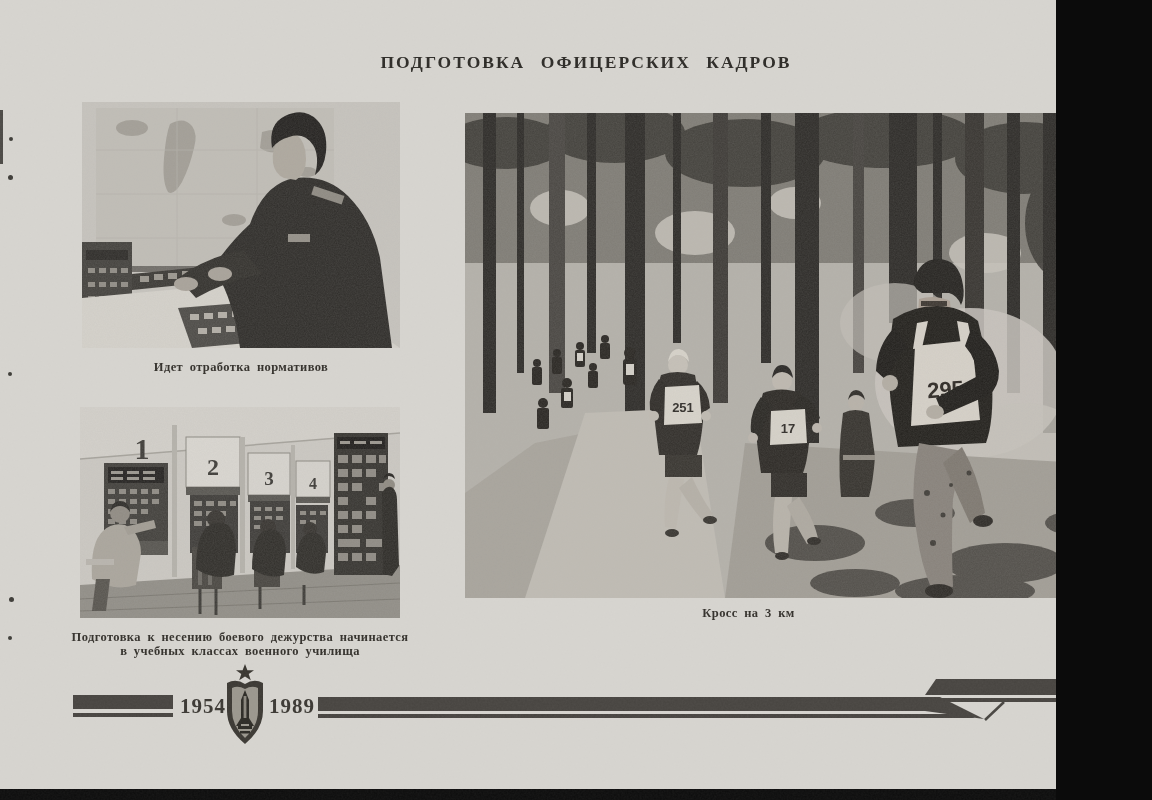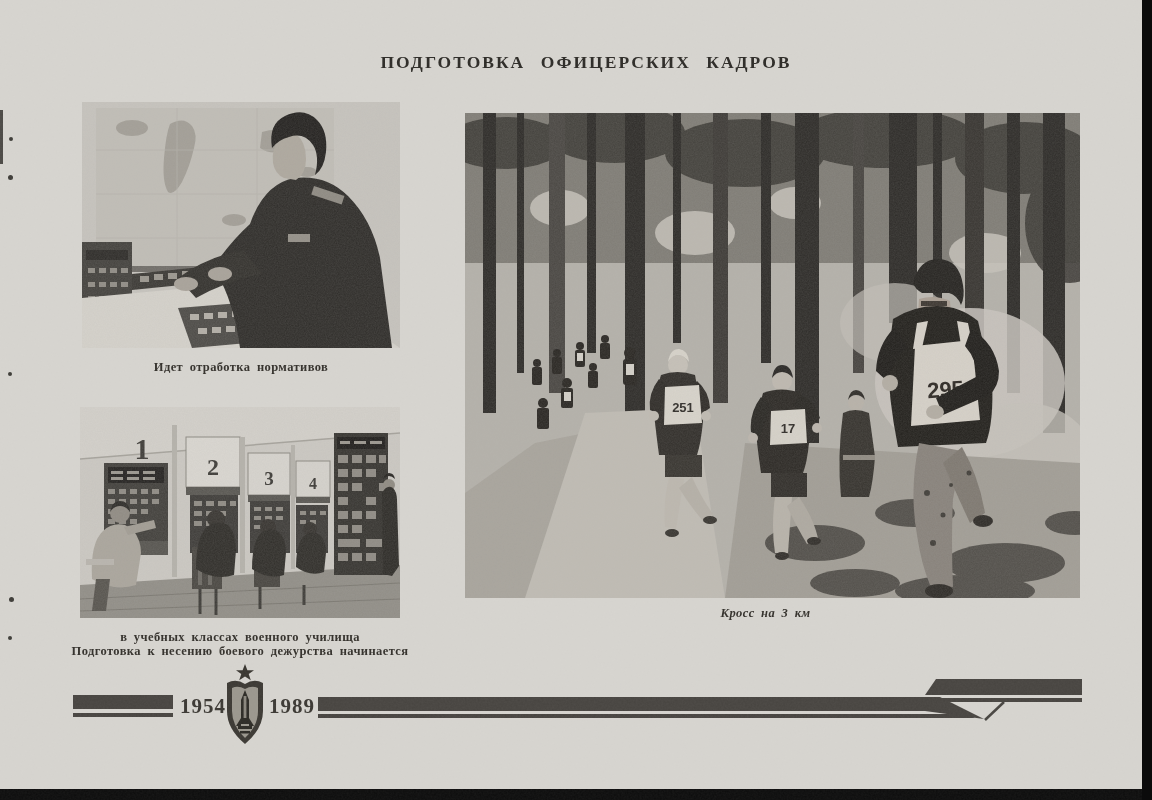--- a/index.html
+++ b/index.html
@@ -1,17 +1,17 @@
 <!DOCTYPE html>
 <html><head>
 <meta charset="utf-8">
 <style>
   html,body{margin:0;padding:0;background:#0b0b0b;}
   .page{
-    position:relative;width:1142px;height:800px;overflow:hidden;
+    position:relative;width:1056px;height:800px;overflow:hidden;
     background:#d7d5d0;
     font-family:"Liberation Serif","DejaVu Serif",serif;
     color:#2e2b27;
   }
   .grain-overlay{position:absolute;left:0;top:0;width:1152px;height:800px;pointer-events:none;}
   .page-title{
     position:absolute;left:0;top:52px;width:1152px;margin:0;
     text-align:center;font-size:17.5px;font-weight:bold;
     letter-spacing:2px;word-spacing:9px;color:#2c2a26;
     padding-left:20px;box-sizing:border-box;
@@ -20,21 +20,21 @@
   .photo svg{display:block;}
   #photo-console{left:82px;top:102px;width:318px;height:246px;}
   #photo-classroom{left:80px;top:407px;width:320px;height:211px;}
   #photo-cross{left:457px;top:105px;width:615px;height:485px;}
   .caption{
     position:absolute;font-size:12.5px;font-weight:bold;line-height:13.5px;
     text-align:center;color:#33302b;letter-spacing:0.4px;word-spacing:3px;
   }
   #caption-console{left:82px;top:361px;width:318px;}
   #caption-classroom{left:52px;top:631px;width:376px;}
-  #caption-cross{left:458px;top:607px;width:615px;font-style:italic;}
+  #caption-cross{left:441px;top:607px;width:615px;}
   .banner-svg{position:absolute;left:0;top:660px;width:1152px;height:100px;}
   .year{
     position:absolute;font-size:21px;font-weight:bold;color:#3a3732;
     letter-spacing:1px;top:694px;width:56px;text-align:center;
   }
   #year-left{left:175px;}
   #year-right{left:264px;}
   .emblem-svg{position:absolute;left:221px;top:662px;width:48px;height:88px;}
   .speck{position:absolute;background:#3d3b37;border-radius:50%;}
   .edge-sliver{position:absolute;left:0;top:110px;width:3px;height:54px;background:#4b4945;}
@@ -322,22 +322,22 @@
       </g>
       <g>
         <circle cx="309" cy="78" r="6" fill="#8f8a81"></circle>
         <path d="M303,72 q2,-6 6,-6 q5,0 6,6 q-3,-3 -6,-3 q-3,0 -6,3 z" fill="#23211e"></path>
         <path d="M302,86 q5,-9 11,-5 q4,4 4,12 l2,66 -7,10 -9,-2 z" fill="#2a2824"></path>
       </g>
       <rect width="320" height="211" filter="url(#g2)" opacity="0.3"></rect>
     </svg>
   </figure>
   <div class="caption" id="caption-classroom">
+    <div>Подготовка к несению боевого дежурства начинается</div>
     <div>в учебных классах военного училища</div>
-    <div>Подготовка к несению боевого дежурства начинается</div>
   </div>
 
   <figure class="photo" id="photo-cross" style="margin:8px">
     <svg width="615" height="485" viewBox="0 0 615 485">
       <defs>
         <filter id="g3" x="0" y="0" width="100%" height="100%">
           <feTurbulence type="fractalNoise" baseFrequency="0.85" numOctaves="2" seed="5"></feTurbulence>
           <feColorMatrix type="matrix" values="0 0 0 0 0.45  0 0 0 0 0.44  0 0 0 0 0.42  0 0 0 0.55 0"></feColorMatrix>
         </filter>
       </defs>

